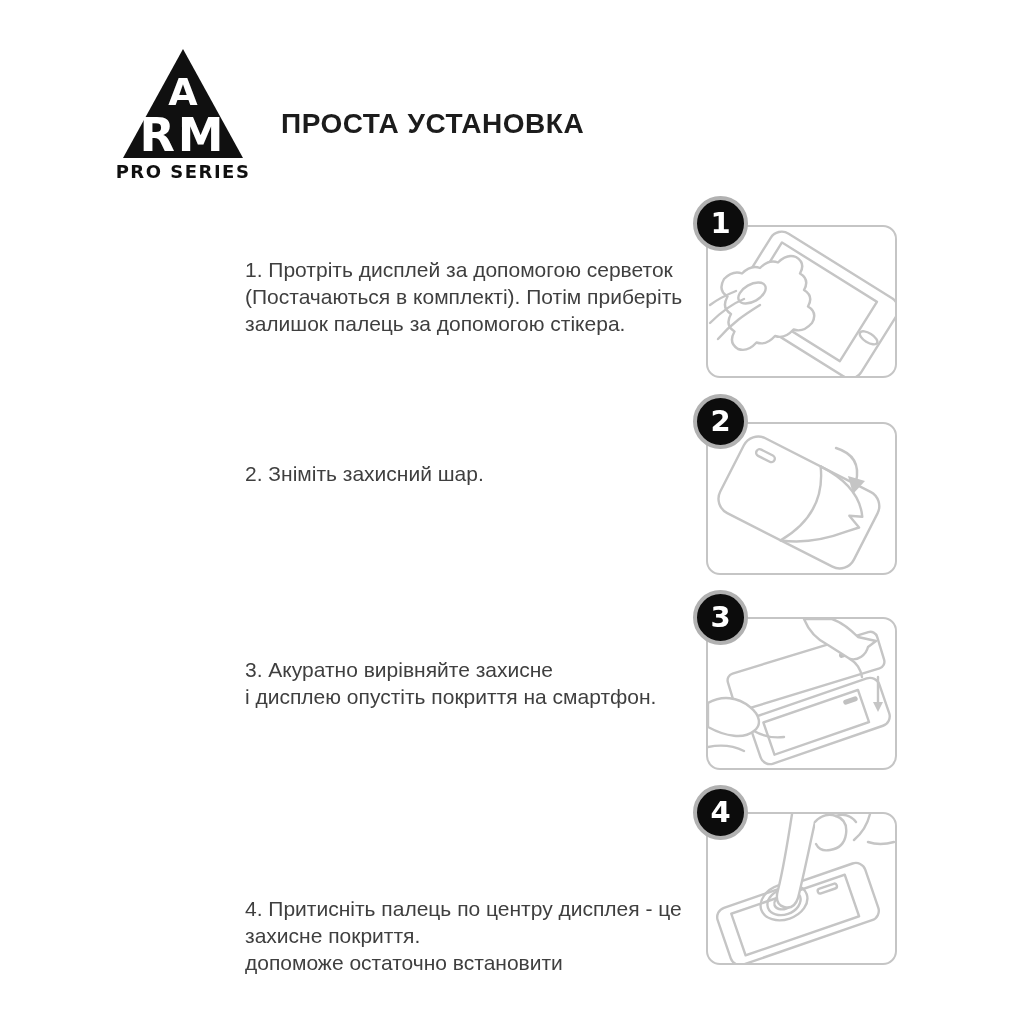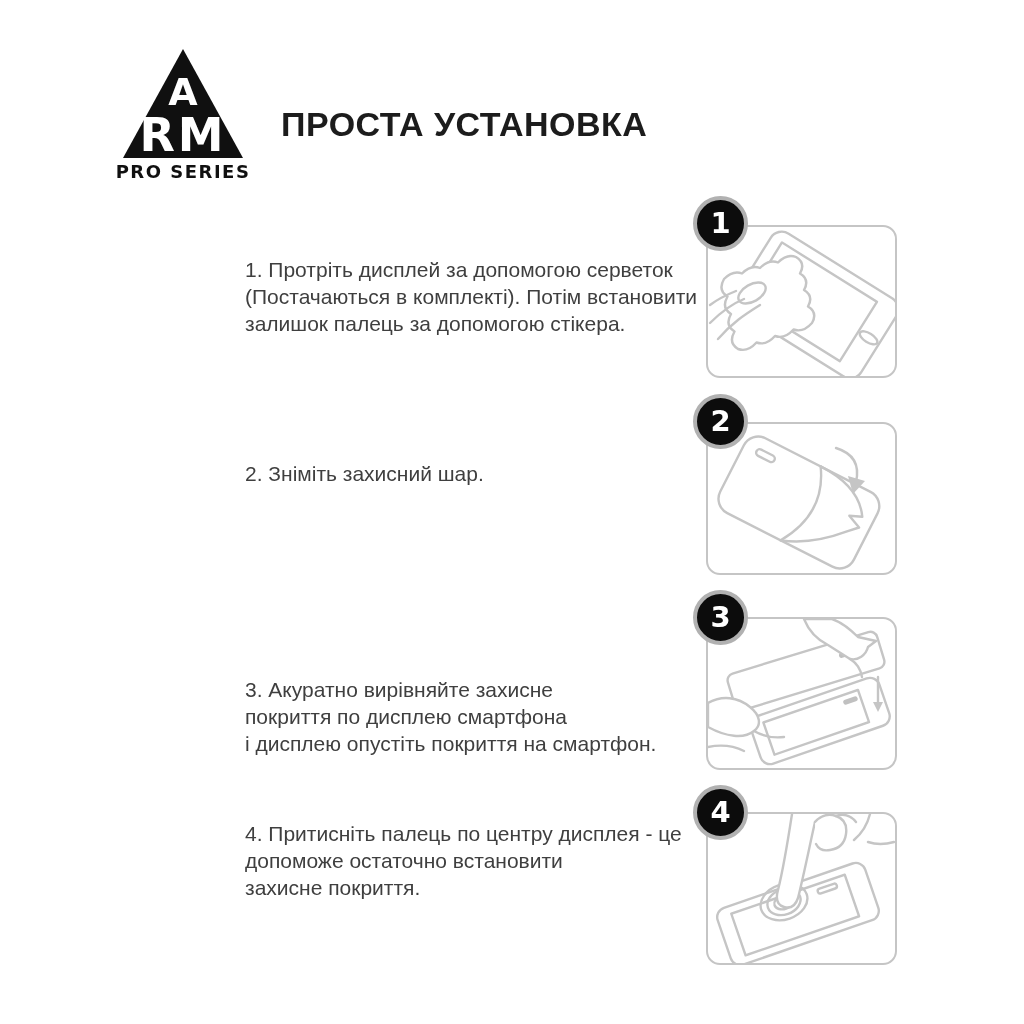--- a/index.html
+++ b/index.html
@@ -11,21 +11,21 @@
 
   
   .logo{position:absolute;left:110px;top:40px;width:150px;height:145px;}
   .logo-a{font-family:"DejaVu Sans",sans-serif;font-weight:bold;font-size:38px;fill:#ffffff;text-anchor:middle;}
   .logo-rm{font-family:"DejaVu Sans",sans-serif;font-weight:bold;font-size:46px;letter-spacing:3px;fill:#ffffff;text-anchor:middle;}
   .logo-sub{font-family:"DejaVu Sans",sans-serif;font-weight:bold;font-size:18px;letter-spacing:1.5px;fill:#101010;text-anchor:middle;}
 
   
   .title{
     position:absolute;left:281px;top:106px;margin:0;
-    font-size:34px;line-height:36px;font-weight:bold;letter-spacing:0.5px;
+    font-size:28px;line-height:36px;font-weight:bold;letter-spacing:0.5px;
     color:#1c1c1c;white-space:nowrap;
   }
 
   
   .step-text{
     position:absolute;left:245px;width:470px;
     font-size:21px;line-height:27px;color:#3f3f3f;
   }
   .step-text .line{white-space:nowrap;}
 
@@ -61,38 +61,37 @@
     <polygon points="73,9 13,118 133,118" fill="#101010"></polygon>
     <text class="logo-a" x="73" y="65">A</text>
     <text class="logo-rm" x="73" y="111">RM</text>
     <text class="logo-sub" x="73" y="138">PRO SERIES</text>
   </svg>
 
   <h1 class="title">ПРОСТА УСТАНОВКА</h1>
 
   <div class="step-text" style="top:256px">
     <div class="line">1. Протріть дисплей за допомогою серветок</div>
-    <div class="line">(Постачаються в комплекті). Потім встановити</div>
+    <div class="line">(Постачаються в комплекті). Потім приберіть</div>
     <div class="line">залишок палець за допомогою стікера.</div>
   </div>
 
   <div class="step-text" style="top:460px">
     <div class="line">2. Зніміть захисний шар.</div>
   </div>
 
-  <div class="step-text" style="top:676px">
+  <div class="step-text" style="top:656px">
     <div class="line">3. Акуратно вирівняйте захисне</div>
-    <div class="line">покриття по дисплею смартфона</div>
     <div class="line">і дисплею опустіть покриття на смартфон.</div>
   </div>
 
-  <div class="step-text" style="top:820px">
+  <div class="step-text" style="top:895px">
     <div class="line">4. Притисніть палець по центру дисплея - це</div>
+    <div class="line">захисне покриття.</div>
     <div class="line">допоможе остаточно встановити</div>
-    <div class="line">захисне покриття.</div>
   </div>
 
   <div class="badge" style="top:196px">
     <span>1</span>
   </div>
   <div class="badge" style="top:394px">
     <span>2</span>
   </div>
   <div class="badge" style="top:590px">
     <span>3</span>

